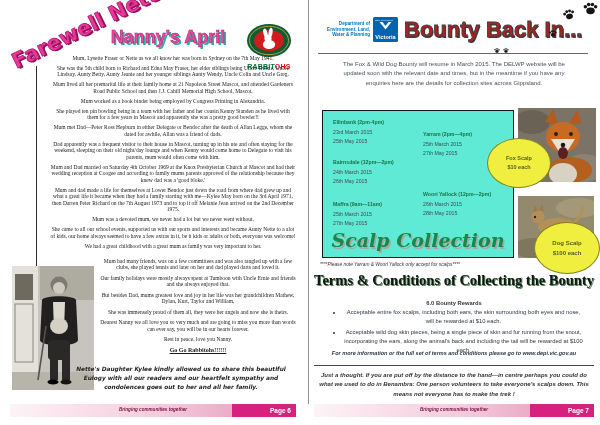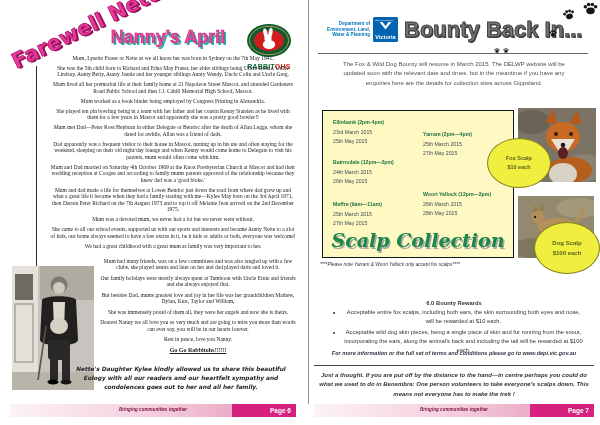--- a/index.html
+++ b/index.html
@@ -39,28 +39,28 @@
     font-size:4.6px;font-style:italic;font-weight:bold;color:#7c1040;}
   .page-box{position:absolute;right:0;top:0;width:64px;height:13px;background:#d6217e;
     color:#fff;font-size:6.5px;font-weight:bold;line-height:13px;text-align:right;
     padding-right:5px;box-sizing:border-box;}
 
   
   .dept{position:absolute;left:318px;top:17px;width:82px;display:flex;gap:3px;align-items:center;}
   .dept-name{width:52px;text-align:right;font-size:4.6px;font-weight:bold;color:#0073bd;line-height:1.3;}
   .vic-logo{width:25px;height:25px;display:block;}
   .bounty-title{position:absolute;left:404px;top:17px;font-size:22px;font-weight:bold;white-space:nowrap;
-    color:#737373;-webkit-text-stroke:0.9px #3d3d3d;text-shadow:1px 1px 0 #3d3d3d;}
+    color:#b91c1c;-webkit-text-stroke:0.9px #3d3d3d;text-shadow:1px 1px 0 #3d3d3d;}
   .paw{position:absolute;}
   .paw svg{display:block;fill:#151515;}
   .header-rule{position:absolute;left:318px;top:53px;width:270px;height:1px;background:#666;}
   .intro{position:absolute;left:334px;top:60px;width:240px;text-align:center;
     font-size:6px;line-height:1.55;color:#47525c;}
   .sites-box{position:absolute;left:322px;top:110px;width:192px;height:148px;
-    border:1.5px solid #161616;background:#fef9c3;box-sizing:border-box;}
+    border:1.5px solid #161616;background:#5eead4;box-sizing:border-box;}
   .site{position:absolute;}
   .site-name{font-size:5.2px;font-weight:bold;color:#1e7145;margin-bottom:2.5px;}
   .site-date{font-size:5.2px;color:#444c55;line-height:1.8;}
   .scalp-title{position:absolute;left:0;right:0;bottom:6px;text-align:center;
     font-family:"DejaVu Serif",serif;font-style:italic;font-weight:bold;font-size:19px;
     color:#1d8649;text-shadow:1.5px 1.5px 0 #a2a9a2;}
   .fox-photo{position:absolute;left:518px;top:108px;width:78px;height:74px;}
   .dog-photo{position:absolute;left:518px;top:196px;width:76px;height:62px;}
   .badge{position:absolute;background:#f0ee3f;border:1px solid #83831f;border-radius:50%;
     display:flex;flex-direction:column;align-items:center;justify-content:center;
@@ -301,20 +301,21 @@
     </svg>
   </div>
 
   <div class="badge dog">
     <div>Dog Scalp</div>
     <div>$100 each</div>
   </div>
 
   <div class="scalp-note">****Please note Yarram &amp; Woori Yallock only accept fox scalps****</div>
 
+  <div class="terms-title">Terms &amp; Conditions of Collecting the Bounty</div>
   <div class="rewards-heading">6.0 Bounty Rewards</div>
 
   <div class="bullets">
     <ul>
       <li>Acceptable entire fox scalps, including both ears, the skin surrounding both eyes and nose, will be rewarded at $10 each.</li>
       <li>Acceptable wild dog skin pieces, being a single piece of skin and fur running from the snout, incorporating the ears, along the animal's back and including the tail will be rewarded at $100 each.</li>
     </ul>
   </div>
 
   <div class="more-info">For more information or the full set of terms and conditions please go to www.depi.vic.gov.au</div>

